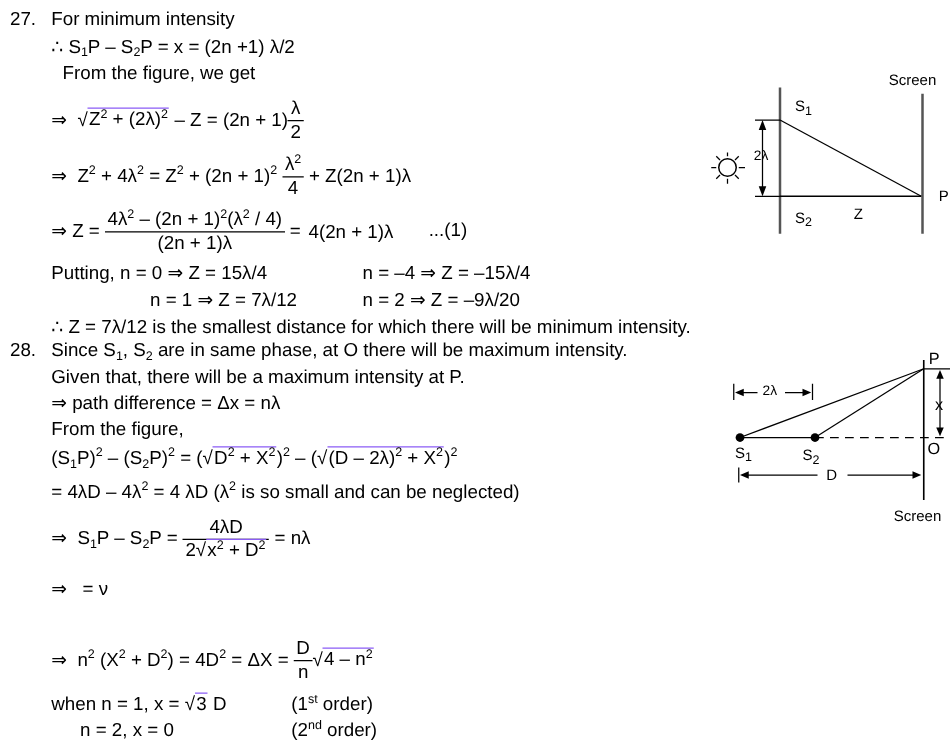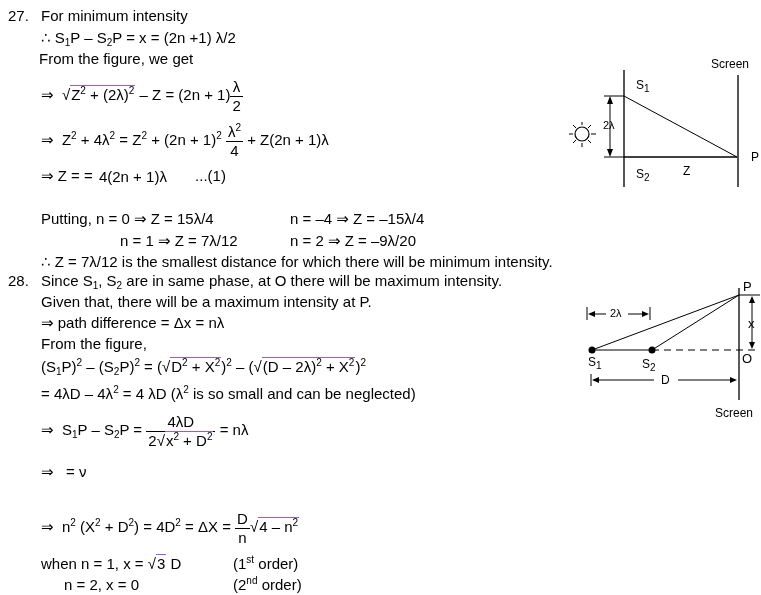--- a/index.html
+++ b/index.html
@@ -14,32 +14,32 @@
   .sqrt { border-top:1px solid #8b5cf6; padding:0 1px; }
   .figtxt { position:absolute; font-size:12px; white-space:nowrap; }
   svg { position:absolute; left:0; top:0; }
 </style>
 </head>
 <body>
 
 <div class="ln" style="left:8px;top:7px;">27.</div>
 <div class="ln" style="left:41px;top:7px;">For minimum intensity</div>
 <div class="ln" style="left:41px;top:29px;">∴ S<sub>1</sub>P – S<sub>2</sub>P = x = (2n +1) λ/2</div>
-<div class="ln" style="left:39px;top:50px;text-align:right;">From the figure, we get</div>
+<div class="ln" style="left:50px;top:50px;text-align:right;">From the figure, we get</div>
 
 <div class="ln" style="left:41px;top:78px;">
   ⇒ &nbsp;√<span class="sqrt">Z<sup>2</sup> + (2λ)<sup>2</sup></span> – Z = (2n + 1)<span class="frac"><span class="num">λ</span><span>2</span></span>
 </div>
 
 <div class="ln" style="left:41px;top:123px;">
   ⇒ &nbsp;Z<sup>2</sup> + 4λ<sup>2</sup> = Z<sup>2</sup> + (2n + 1)<sup>2</sup> <span class="frac"><span class="num">λ<sup>2</sup></span><span>4</span></span> <span>+ Z(2n + 1)λ</span>
 </div>
 
 <div class="ln" style="left:41px;top:167px;">
-  ⇒ Z =  = <span class="frac"><span>4(2n + 1)λ</span></span>
+  ⇒ Z = <span class="frac"><span class="num">4λ<sup>2</sup> – (2n + 1)<sup>2</sup>(λ<sup>2</sup> / 4)</span><span>(2n + 1)λ</span></span> = <span class="frac"><span>4(2n + 1)λ</span></span>
   <span style="margin-left:22px;">...(1)</span>
 </div>
 
 <div class="ln" style="left:41px;top:210px;">Putting, n = 0 ⇒ Z = 15λ/4</div>
 <div class="ln" style="left:290px;top:210px;">n = –4 ⇒ Z = –15λ/4</div>
 <div class="ln" style="left:120px;top:232px;">n = 1 ⇒ Z = 7λ/12</div>
 <div class="ln" style="left:290px;top:232px;text-align:center;">n = 2 ⇒ Z = –9λ/20</div>
 <div class="ln" style="left:41px;top:253px;">∴ Z = 7λ/12 is the smallest distance for which there will be minimum intensity.</div>
 
 <div style="position:absolute;left:540px;top:50px;width:221px;height:150px;">

